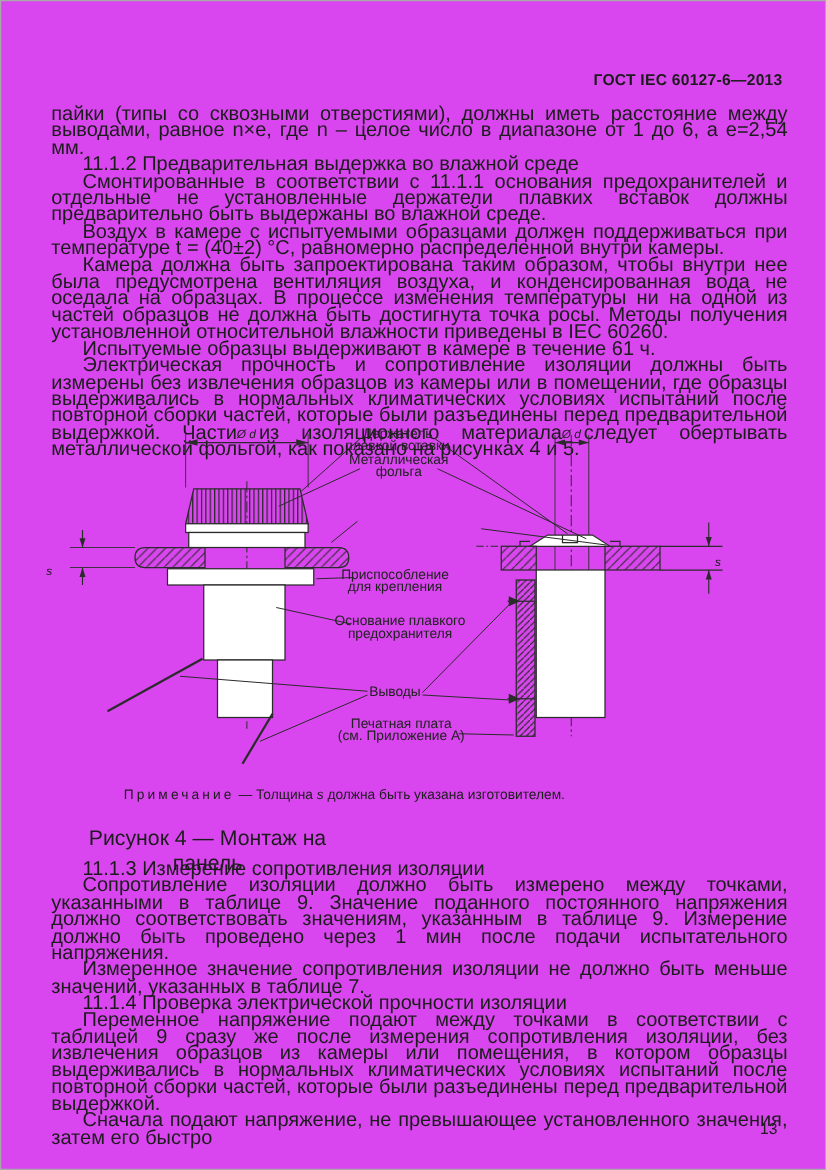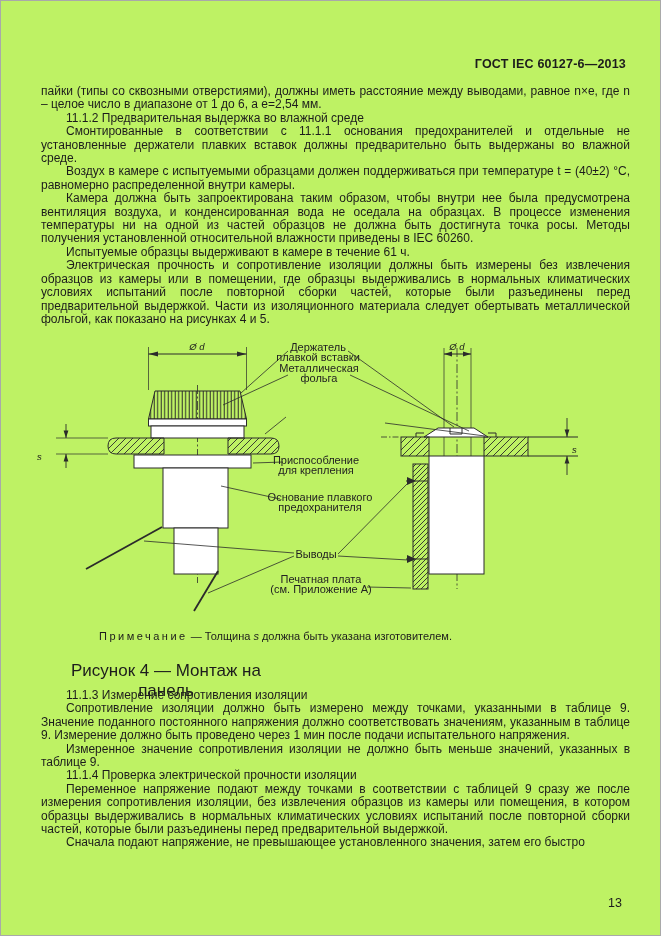--- a/index.html
+++ b/index.html
@@ -1,22 +1,22 @@
 <!DOCTYPE html>
 <html><head>
 <meta charset="utf-8">
 <style>
   html,body{margin:0;padding:0;background:#ffffff;}
   .page{
-    position:relative;width:661px;height:936px;background:#bef264;
+    position:relative;width:661px;height:936px;background:#d946ef;
     border:1px solid #a9a9a9;box-sizing:border-box;overflow:hidden;
     font-family:"Liberation Sans","DejaVu Sans",sans-serif;color:#1c1c1c;
   }
   .doc-header{position:absolute;top:56px;right:34px;font-size:12.5px;font-weight:bold;letter-spacing:.2px;}
-  .textblock{position:absolute;left:40px;width:589px;font-size:12px;line-height:13.4px;text-align:justify;}
+  .textblock{position:absolute;left:40px;width:589px;font-size:16px;line-height:13.4px;text-align:justify;}
   #text-upper{top:84px;}
   #text-lower{top:688px;}
   .textblock p{margin:0;text-indent:25px;}
   .textblock p.continued{text-indent:0;}
   .figure{position:absolute;left:33px;top:340px;width:595px;height:312px;}
   .figure svg{position:absolute;left:0;top:0;}
   .fig-label{
     position:absolute;transform:translateX(-50%);
     font-size:11px;line-height:10px;text-align:center;white-space:pre-line;color:#222;
   }
@@ -160,21 +160,21 @@
 
   <div class="note"><span class="sp">Примечание</span><span> — Толщина </span><span class="it">s</span><span> должна быть указана изготовителем.</span></div>
 
   <div class="captions">
     <span class="cap4">Рисунок 4 — Монтаж на панель</span>
   </div>
 
   <div class="textblock" id="text-lower">
     <p>11.1.3 Измерение сопротивления изоляции</p>
     <p>Сопротивление изоляции должно быть измерено между точками, указанными в таблице 9. Значение поданного постоянного напряжения должно соответствовать значениям, указанным в таблице 9. Измерение должно быть проведено через 1 мин после подачи испытательного напряжения.</p>
-    <p>Измеренное значение сопротивления изоляции не должно быть меньше значений, указанных в таблице 9.</p>
+    <p>Измеренное значение сопротивления изоляции не должно быть меньше значений, указанных в таблице 7.</p>
     <p>11.1.4 Проверка электрической прочности изоляции</p>
     <p>Переменное напряжение подают между точками в соответствии с таблицей 9 сразу же после измерения сопротивления изоляции, без извлечения образцов из камеры или помещения, в котором образцы выдерживались в нормальных климатических условиях испытаний после повторной сборки частей, которые были разъединены перед предварительной выдержкой.</p>
     <p>Сначала подают напряжение, не превышающее установленного значения, затем его быстро</p>
   </div>
 
   <div class="pagenum">13</div>
 
 </div>
 
 </body></html>

